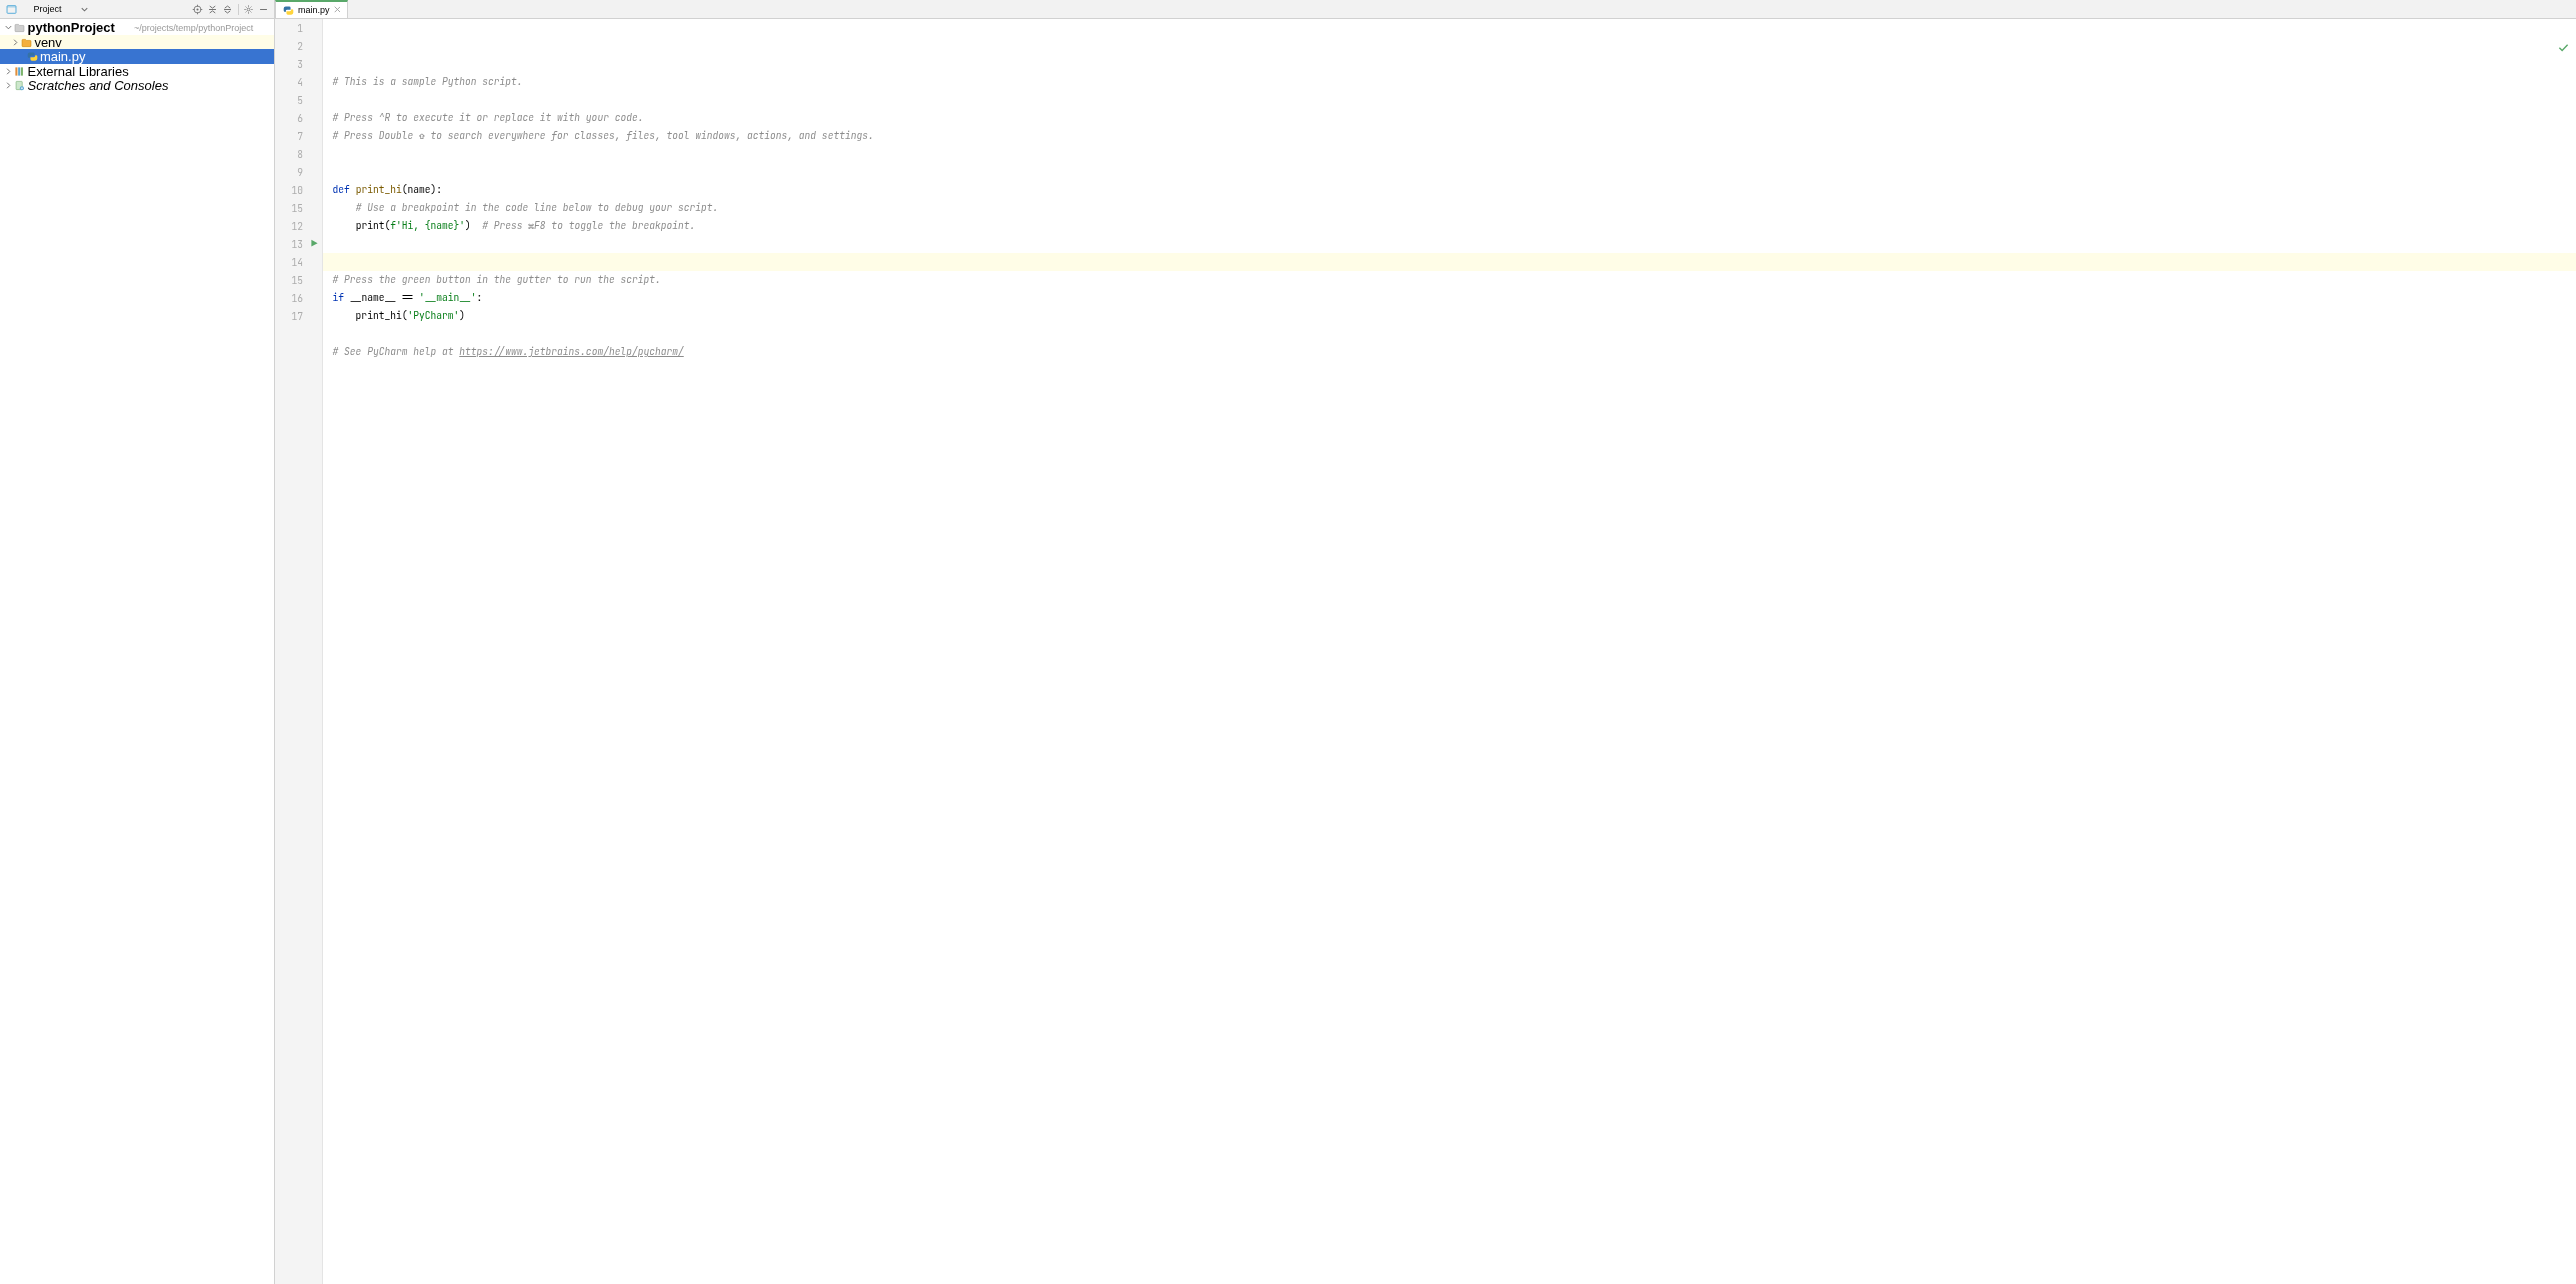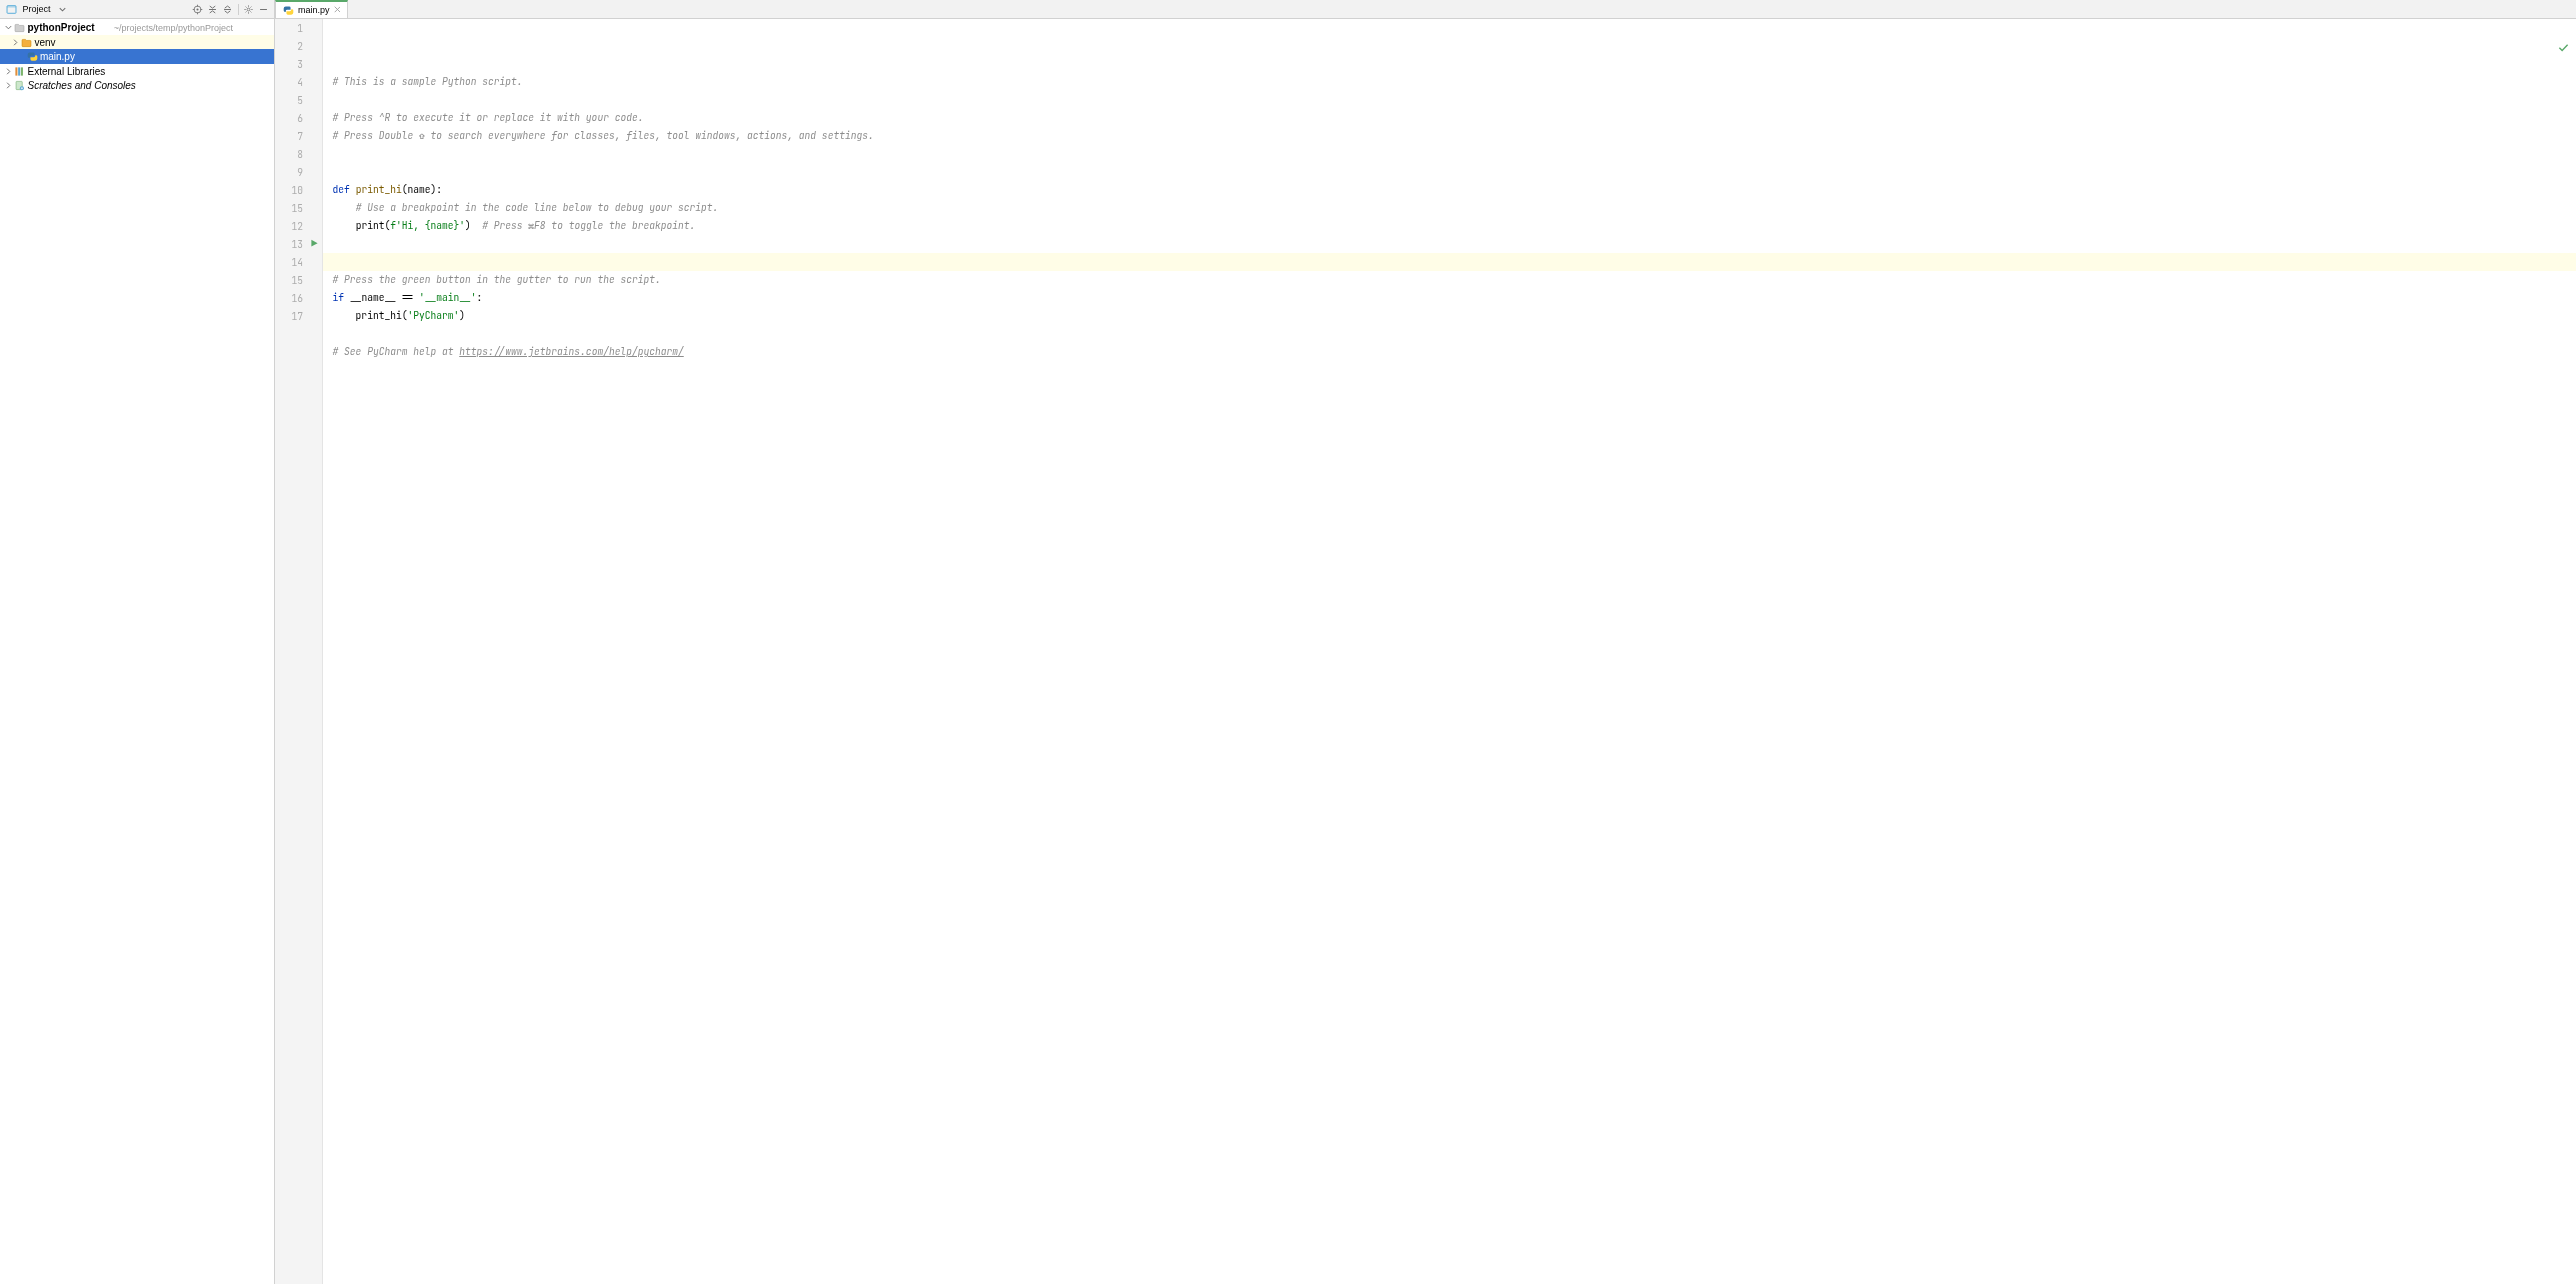--- a/index.html
+++ b/index.html
@@ -3,33 +3,33 @@
 <meta charset="utf-8">
 <style>
   * { box-sizing: border-box; margin: 0; padding: 0; }
   html, body { width: 100%; height: 100%; font-family: -apple-system, "Segoe UI", Arial, sans-serif; font-size: 9px; color: #000; background: #fff; overflow: hidden; }
   .app { display: flex; flex-direction: column; width: 100%; height: 100%; }
 
   
   .main-row { display: flex; flex: 1; min-height: 0; }
   .project-panel { width: 275px; min-width: 275px; display: flex; flex-direction: column; border-right: 0.7px solid #d1d1d1; background: #fff; }
   .project-header { height: 19px; display: flex; align-items: center; background: #f2f2f2; border-bottom: 0.7px solid #d1d1d1; padding: 0 2.8px; }
-  .project-header .title { display: flex; align-items: center; gap: 6px; cursor: pointer; padding: 0 2.8px; }
+  .project-header .title { display: flex; align-items: center; gap: 17px; cursor: pointer; padding: 0 2.8px; }
   .project-header .spacer { flex: 1; }
   .toolbar-btn { width: 15px; height: 15px; display: inline-flex; align-items: center; justify-content: center; cursor: pointer; color: #6e6e6e; border-radius: 2.1px; }
   .toolbar-btn svg { width: 11px; height: 11px; }
 
   .tree { flex: 1; overflow: auto; padding-top: 1.4px; }
   .tree-row { display: flex; align-items: center; height: 14.5px; white-space: nowrap; cursor: pointer; }
   .tree-row.selected { background: #3874d1; color: #fff; }
   .tree-row.venv { background: #fffde7; }
   .tree-arrow { width: 9.6px; display: inline-flex; justify-content: center; color: #6e6e6e; }
   .tree-row.selected .tree-arrow { color: #fff; }
   .tree-icon { width: 12.4px; display: inline-flex; justify-content: center; margin-right: 1.4px; }
-  .tree-label { font-size: 10px; }
+  .tree-label { font-size: 13px; }
   .tree-label.bold { font-weight: 700; }
   .path { color: #999; margin-left: 19px; font-size: 9px; }
 
   
   .editor-area { flex: 1; display: flex; flex-direction: column; min-width: 0; }
   .tabs-bar { height: 19px; display: flex; align-items: stretch; background: #f2f2f2; border-bottom: 0.7px solid #d1d1d1; }
   .tab { display: flex; align-items: center; gap: 4.1px; padding: 0 6.9px; background: #fff; border-top: 2.1px solid #59a869; border-right: 0.7px solid #d1d1d1; border-left: 0.7px solid #d1d1d1; cursor: pointer; }
   .tab .close { color: #a0a0a0; cursor: pointer; }
 
   .editor-body { flex: 1; display: flex; min-height: 0; position: relative; }

